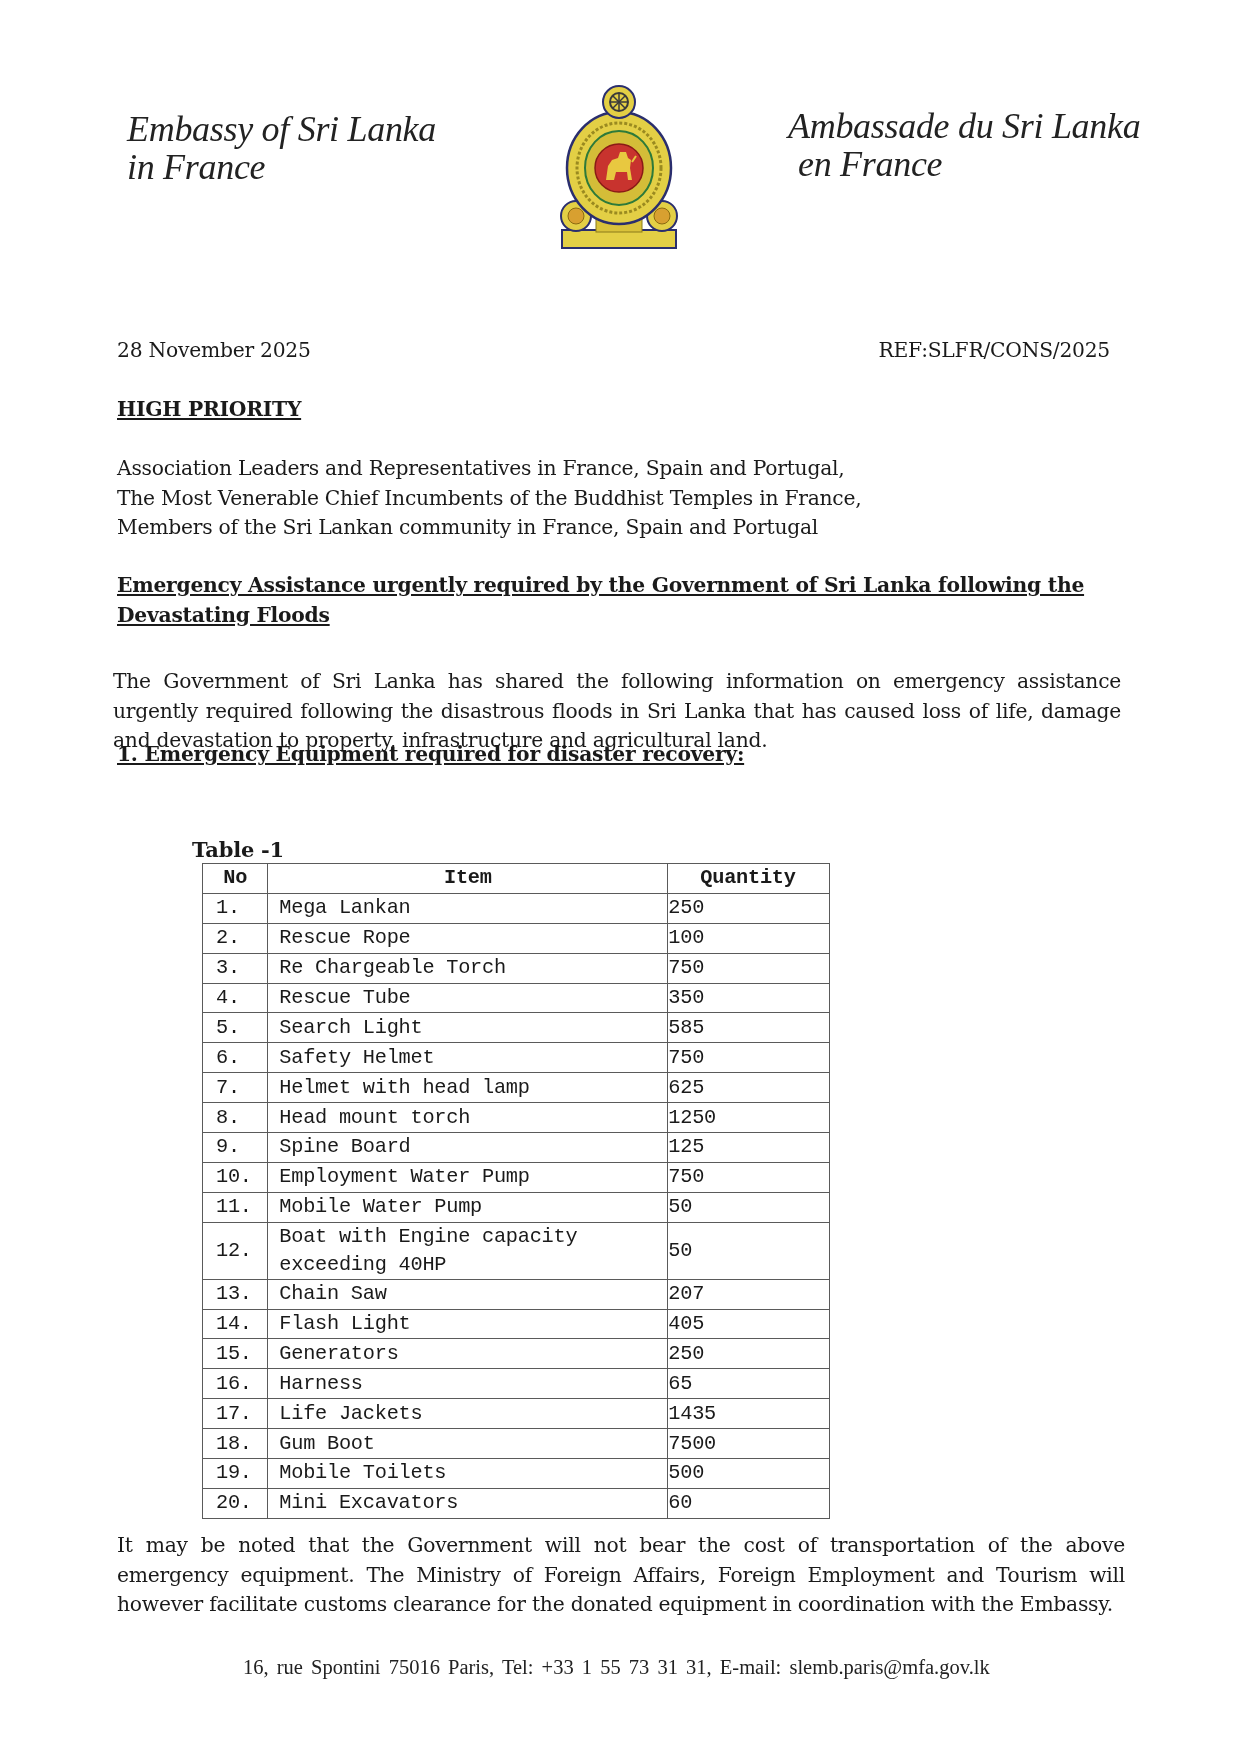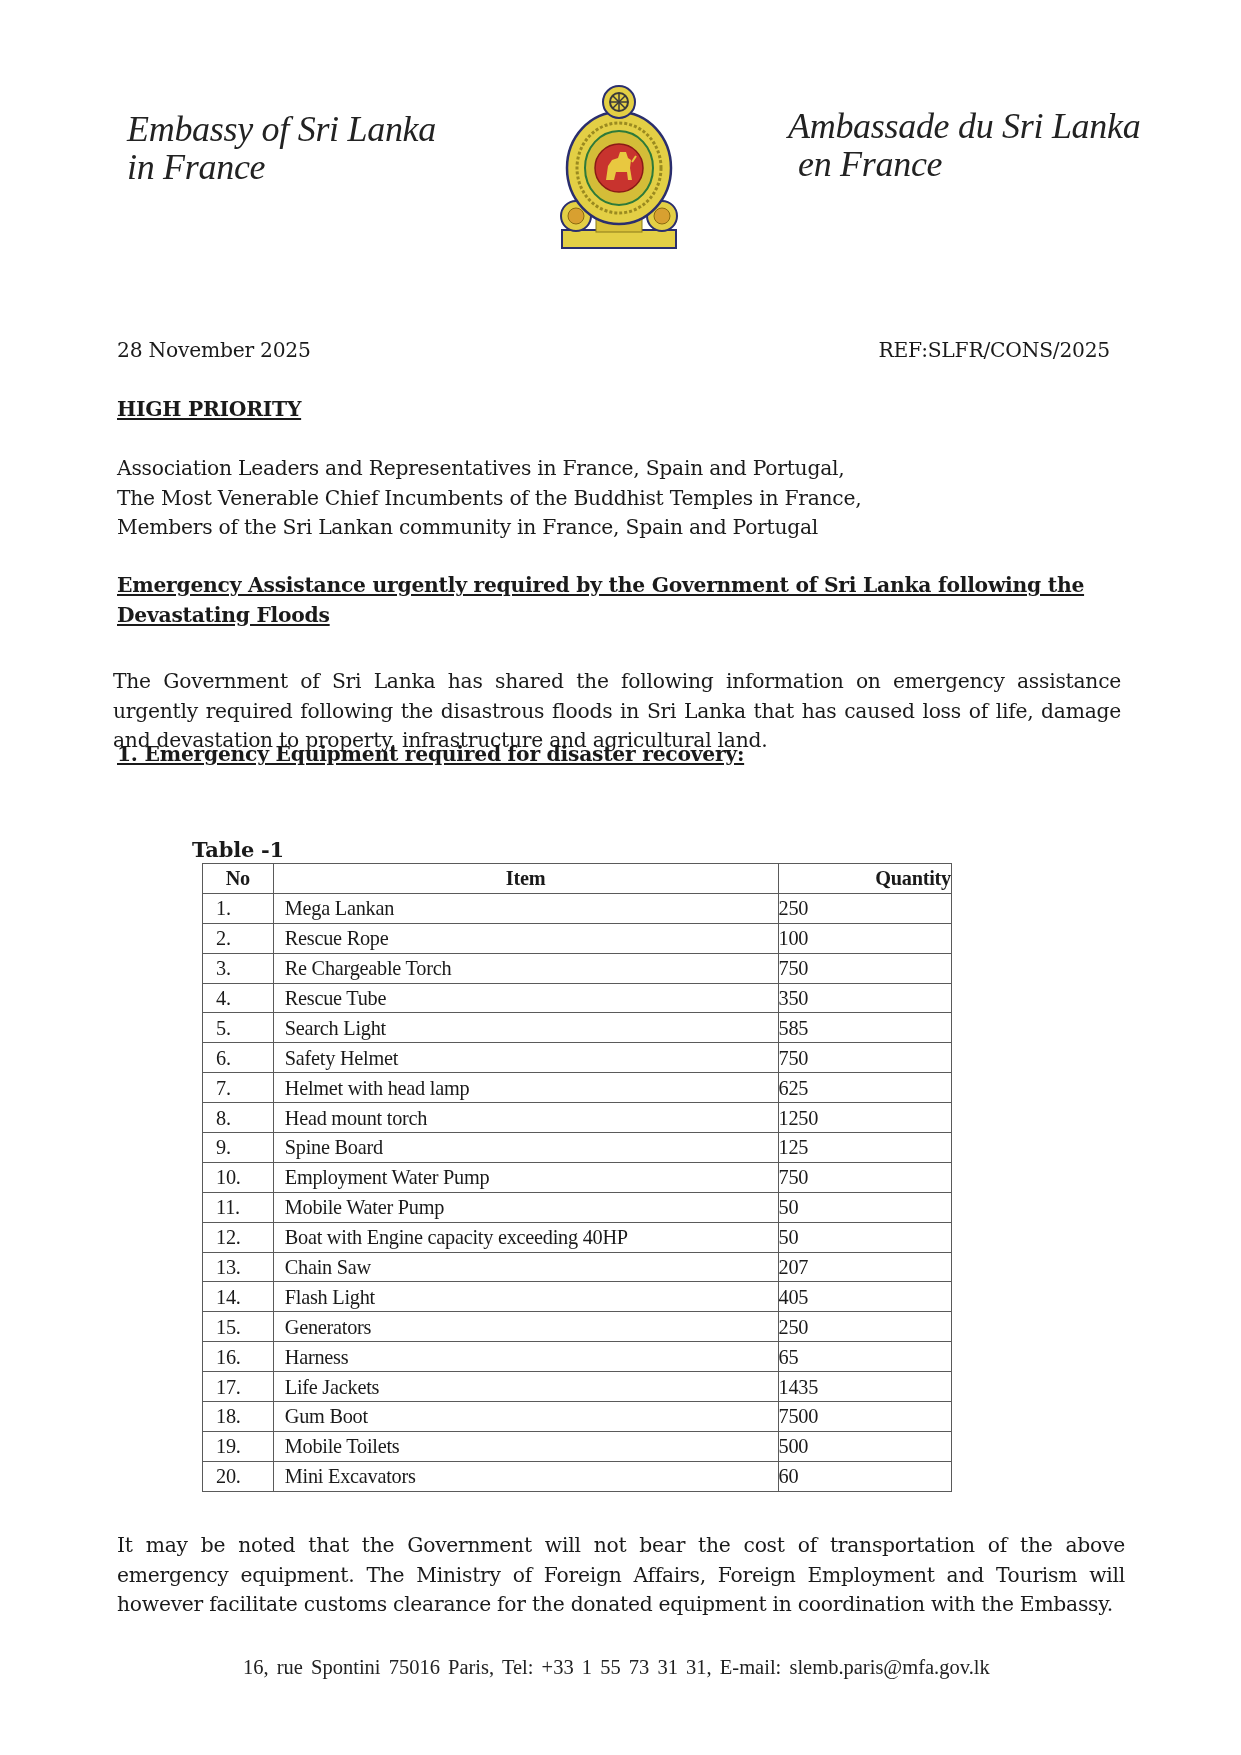--- a/index.html
+++ b/index.html
@@ -13,25 +13,25 @@
   .emblem { left: 556px; top: 80px; width: 126px; height: 172px; }
   .body-text { font-family: "DejaVu Serif", serif; font-size: 20.3px; line-height: 29.5px; letter-spacing: -0.25px; }
   .date { left: 117px; top: 336px; }
   .ref { right: 131px; top: 336px; text-align: right; }
   .priority { left: 117px; top: 395px; font-weight: bold; text-decoration: underline; }
   .recipients { left: 117px; top: 454px; width: 1010px; }
   .subject { left: 117px; top: 571px; width: 1010px; font-weight: bold; text-decoration: underline; }
   .intro { left: 113px; top: 659px; width: 1008px; text-align: justify; margin-top: 8px; }
   .section { left: 117px; top: 740px; font-weight: bold; text-decoration: underline; }
   .table-caption { left: 192px; top: 835px; font-weight: bold; font-size: 21px; }
-  table.items { position: absolute; left: 202px; top: 863px; width: 750px; border-collapse: collapse;
-                font-family: Liberation Serif, serif; font-size: 20.3px; letter-spacing: -0.25px; }
+  table.items { position: absolute; left: 202px; top: 863px; width: 628px; border-collapse: collapse;
+                font-family: Liberation Mono, monospace; font-size: 20.3px; letter-spacing: -0.25px; }
   table.items th, table.items td { border: 1.5px solid #5a5a5a; height: 28.9px; padding: 0; line-height: 28px; }
   table.items th { font-weight: bold; text-align: center; }
-  table.items th.qty-h { text-align: right; padding-left: 32px; }
+  table.items th.qty-h { text-align: left; padding-left: 32px; }
   .col-no { width: 73px; }
   .col-item { width: 532px; }
   .col-qty { width: 178px; }
   td.no { padding-left: 13px !important; text-align: left; }
   td.item { padding-left: 11px !important; text-align: left; }
   td.qty { padding-right: 58px !important; }
   .closing { left: 117px; top: 1531px; width: 1008px; text-align: justify; }
   .footer { left: 243px; top: 1655px; width: 760px; font-family: "Liberation Serif", serif; font-size: 20.5px; line-height: 24px; color: #222; word-spacing: 3px; }
 </style>
 </head>

